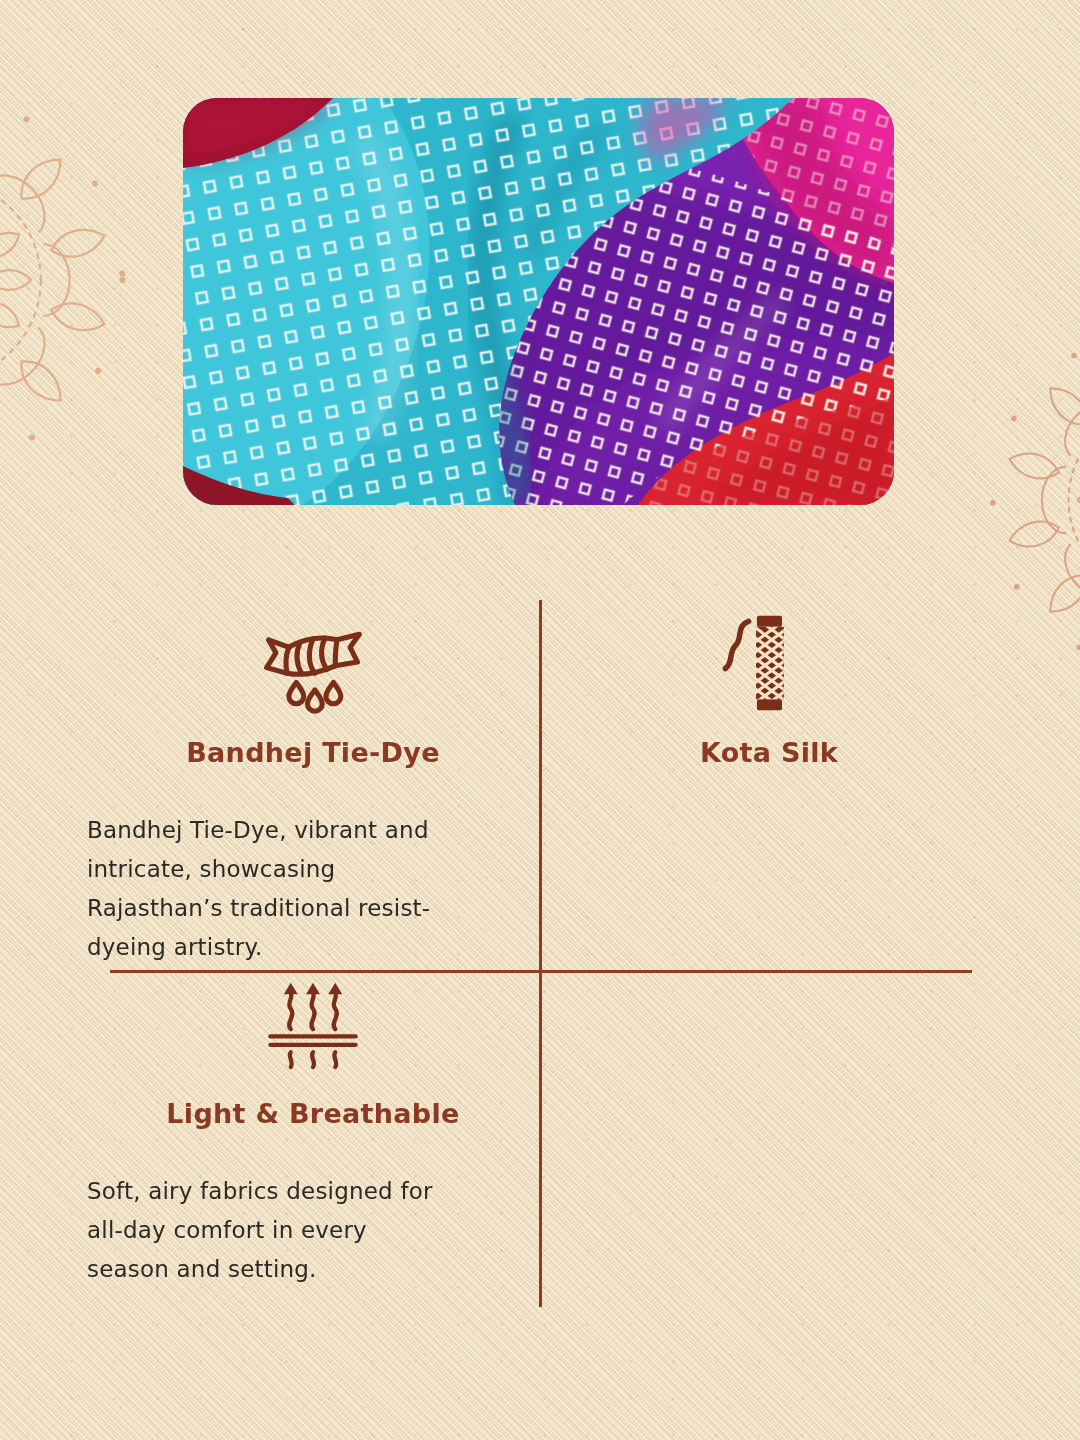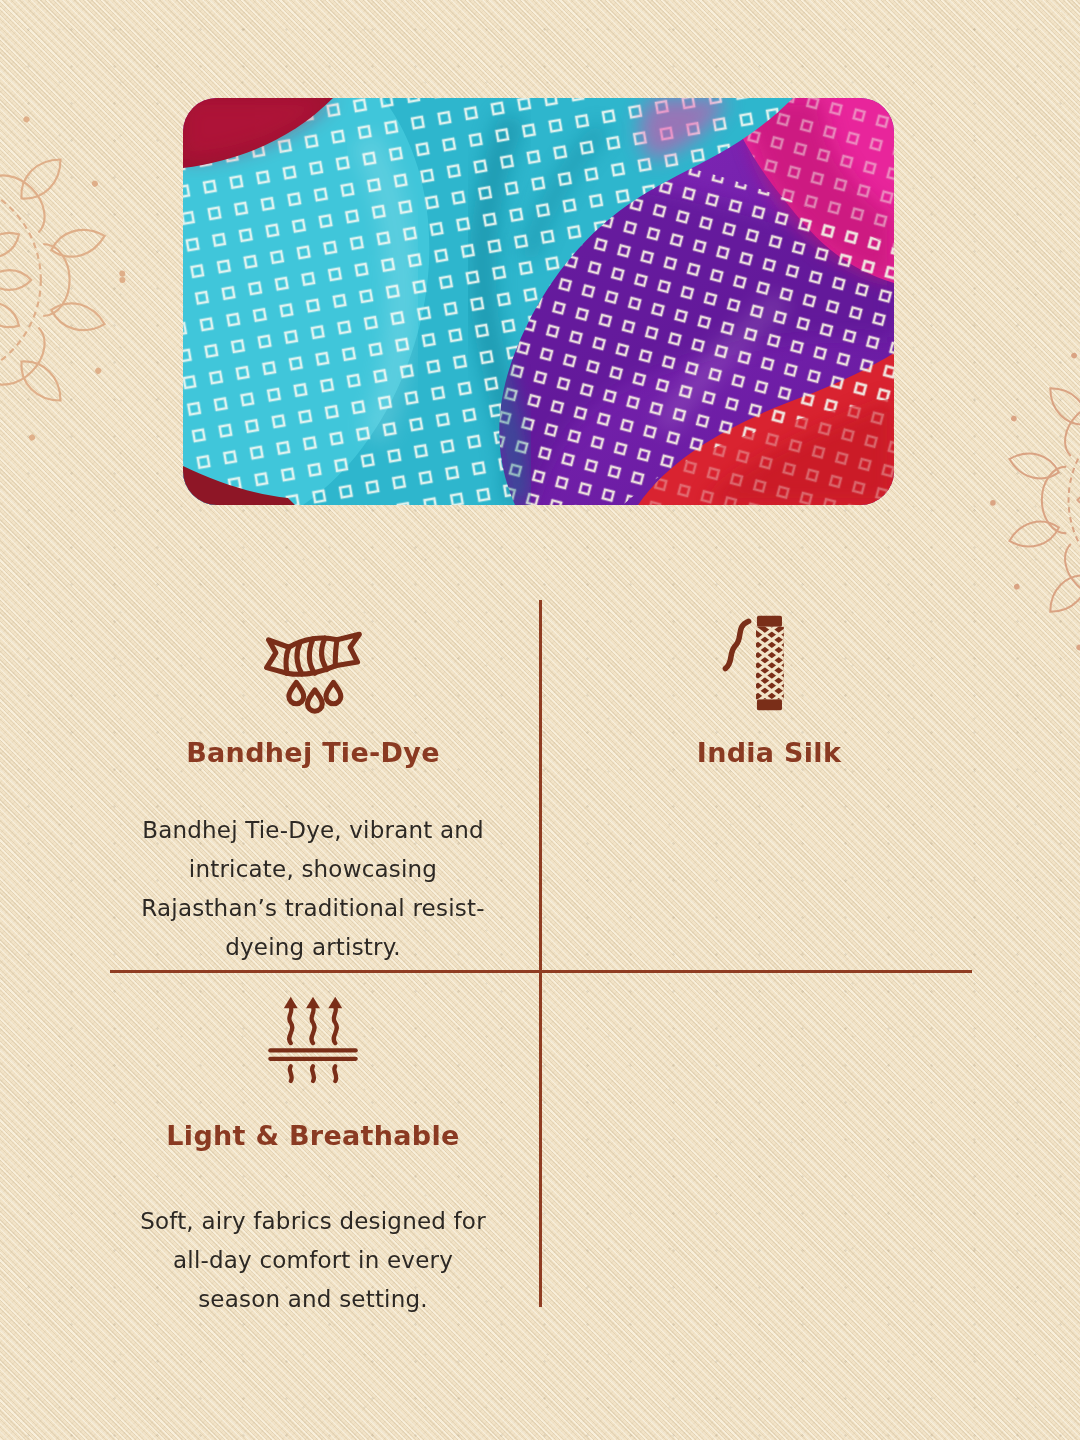--- a/index.html
+++ b/index.html
@@ -30,24 +30,24 @@
 
   .divider{position:absolute;background:#8f3c22;}
   .divider-v{left:539px;top:600px;width:3px;height:707px;}
   .divider-h{left:110px;top:970px;width:862px;height:3px;}
 
   .features{
     position:absolute;left:85px;top:600px;width:912px;height:712px;
     display:grid;grid-template-columns:456px 456px;grid-template-rows:371px 341px;
   }
   .cell{
-    display:flex;flex-direction:column;align-items:center;text-align:center;
+    display:flex;flex-direction:column;align-items:center;
   }
   .row1{padding-top:12px;}
-  .row2{padding-top:22px;gap:8px;}
+  .row2{padding-top:8px;}
   .icon-box{height:102px;display:flex;align-items:center;justify-content:center;}
   .icon-box svg{display:block;}
   .feature-title{
     margin:22px 0 0 0;
     font-size:27px;font-weight:bold;color:#8a3a22;letter-spacing:.3px;line-height:34px;
   }
   .row2 .feature-title{margin-top:16px;}
   .feature-desc{
     margin:41px 0 0 0;
     width:452px;
@@ -216,21 +216,21 @@
               <path d="M40,58 L86,24"></path>
               <path d="M40,69 L86,35"></path>
               <path d="M40,80 L86,46"></path>
               <path d="M40,91 L86,57"></path>
               <path d="M40,102 L86,68"></path>
               <path d="M40,113 L86,79"></path>
           </g>
           <path d="M38,10 C24,16 32,28 24,36 C16,44 22,54 13,61" fill="none" stroke="#7a2e18" stroke-width="6" stroke-linecap="round"></path>
         </svg>
       </div>
-      <h3 class="feature-title">India Silk</h3>
+      <h3 class="feature-title">Kota Silk</h3>
     </div>
 
     <div class="cell row2">
       <div class="icon-box">
         <svg width="112" height="102" viewBox="0 0 120 110" fill="none" stroke="#7a2e18" stroke-width="4.6" stroke-linecap="round">
           <path d="M14,62 L106,62"></path>
           <path d="M14,71 L106,71"></path>
           <g>
             <path d="M36,54 C30,47 42,40 36,32 C31,26 39,21 36,15"></path>
             <path d="M60,54 C54,47 66,40 60,32 C55,26 63,21 60,15"></path>

